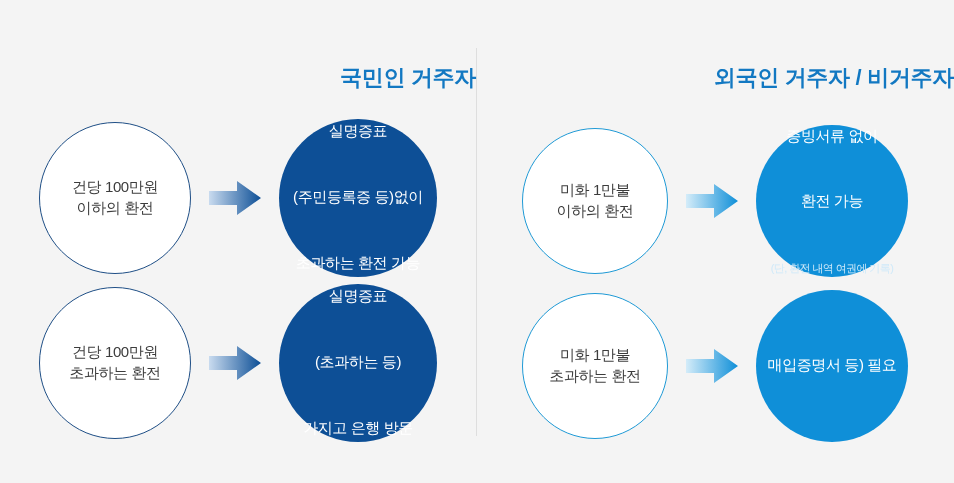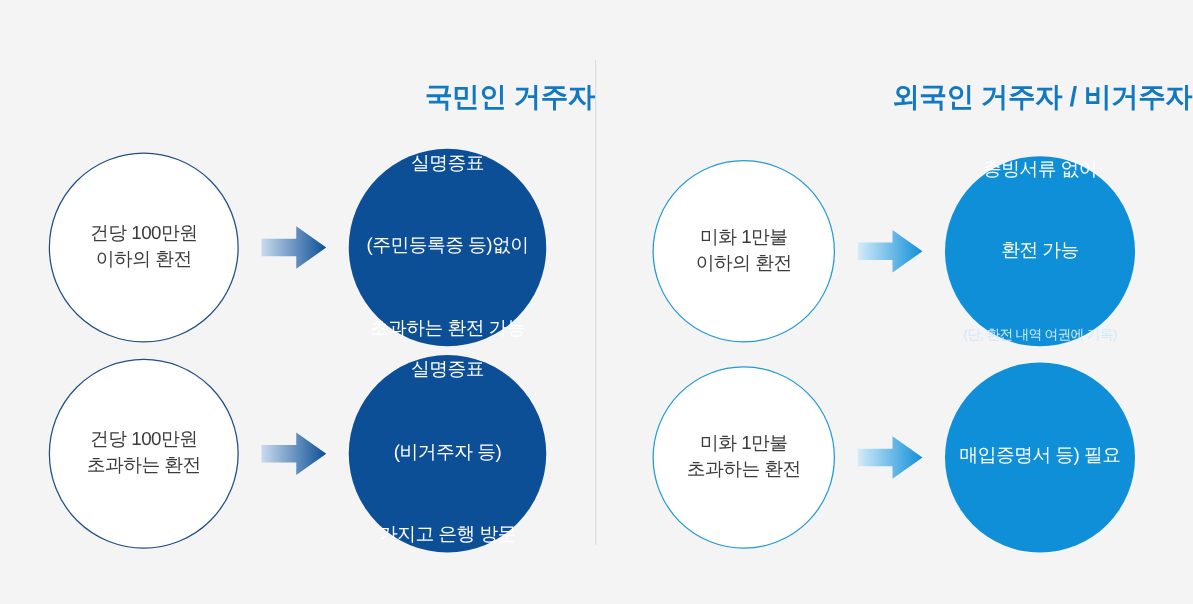--- a/index.html
+++ b/index.html
@@ -185,21 +185,21 @@
               <stop offset="0%" stop-color="#c9dbef"></stop>
               <stop offset="100%" stop-color="#0d4f96"></stop>
             </linearGradient>
           </defs>
           <polygon points="0,13 28,13 28,3 52,20 28,37 28,27 0,27" fill="url(#gradNavy2)"></polygon>
         </svg>
       </div>
       <div class="gap-right"></div>
       <div class="circle circle-filled">
         <span>실명증표</span>
-        <span>(비거주자 등)</span>
+        <span>(초과하는 등)</span>
         <span>가지고 은행 방문</span>
       </div>
     </div>
   </section>
 
   <section class="panel panel-right">
     <h2 class="panel-title">외국인 거주자 / 비거주자</h2>
 
     <div class="row row-1">
       <div class="circle circle-outline">

